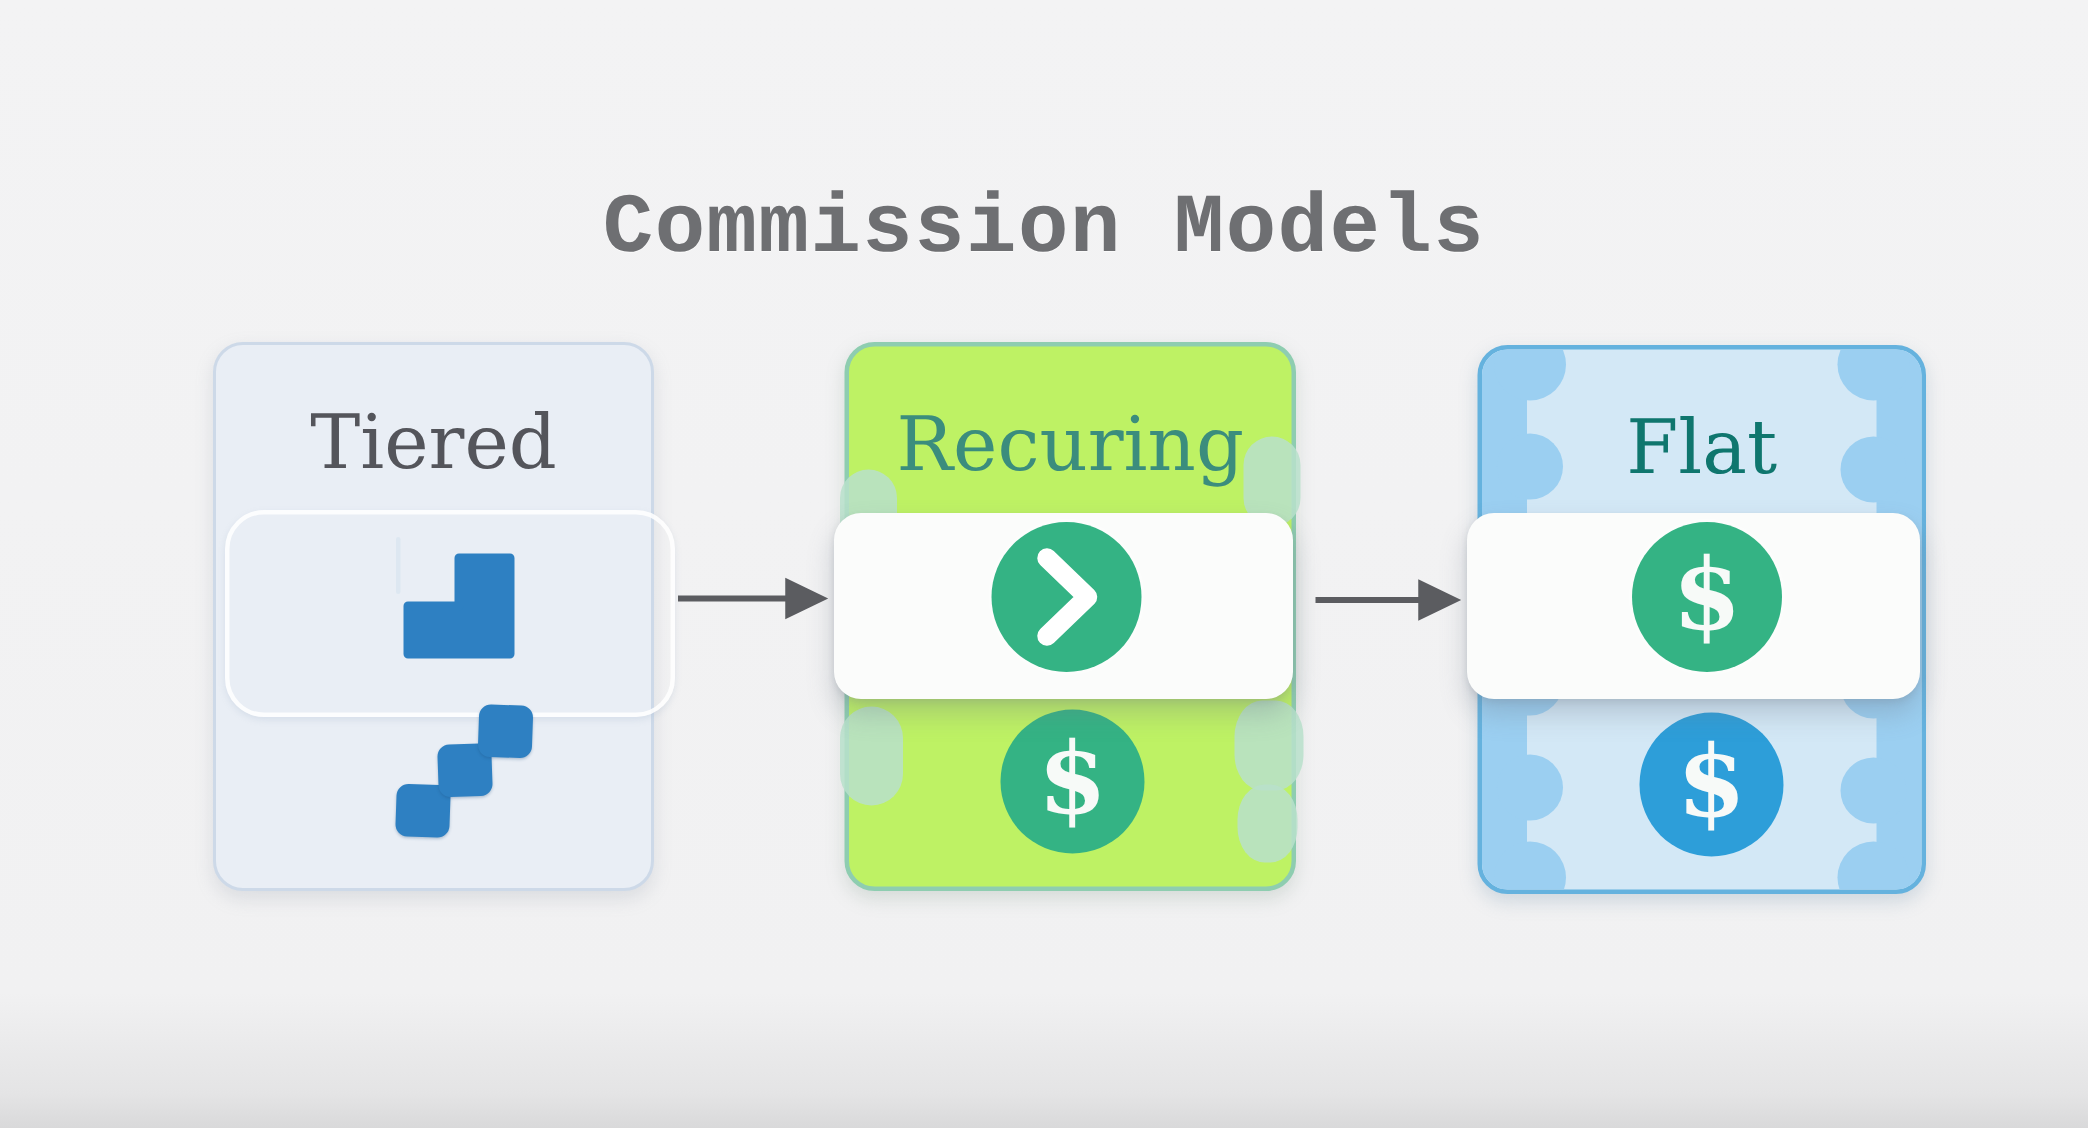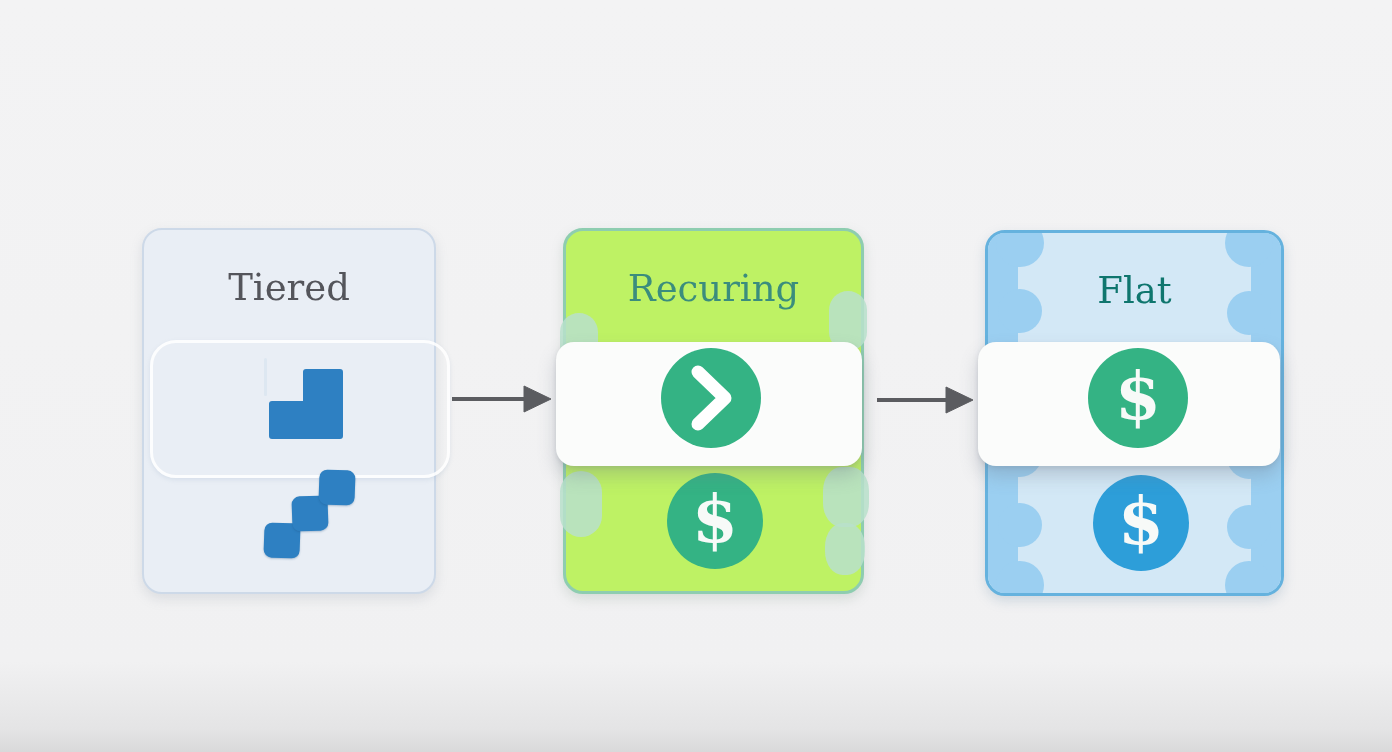--- a/index.html
+++ b/index.html
@@ -18,21 +18,21 @@
     font-family:"Liberation Mono", monospace;
     font-size:56px;font-weight:600;color:#6e6f72;
     letter-spacing:1px;
     text-shadow:0 1px 0 rgba(255,255,255,.6);
   }
 
   
   .card{position:absolute;border-radius:20px;}
   .card-label{
     position:absolute;left:0;top:36px;width:100%;text-align:center;
-    font-size:37px;font-weight:500;
+    font-size:50px;font-weight:500;
   }
 
   
   .card-tiered{
     left:142px;top:228px;width:290px;height:362px;
     background:#e9eef5;border:2px solid #cdd9e8;
     box-shadow:0 5px 12px rgba(140,150,165,.22);
   }
   .card-tiered .card-label{color:#54555b;}
   .tiered-inner-outline{
@@ -105,20 +105,21 @@
   .card-flat .circle.card-bottom{left:105px;top:242px;}
 
   svg{display:block;}
   .arrow-layer{position:absolute;inset:0;pointer-events:none;}
 </style>
 </head>
 <body>
 
 <div class="stage">
 
+  <h1 class="title">Commission Models</h1>
 
   <div class="card card-tiered">
     <div class="card-label">Tiered</div>
 
     <div class="tiered-inner-outline"></div>
     <div class="tiered-dash"></div>
 
     <div class="stair-icon">
       <svg width="80" height="76" viewBox="0 0 80 76">
         <path d="M6,38 H40 V6 H74 V70 H6 Z" fill="#2e80c2" stroke="#2e80c2" stroke-width="6" stroke-linejoin="round"></path>

